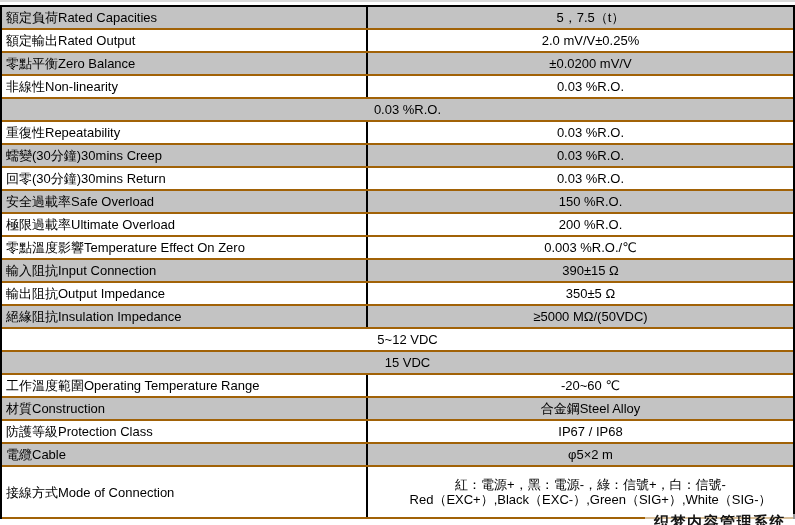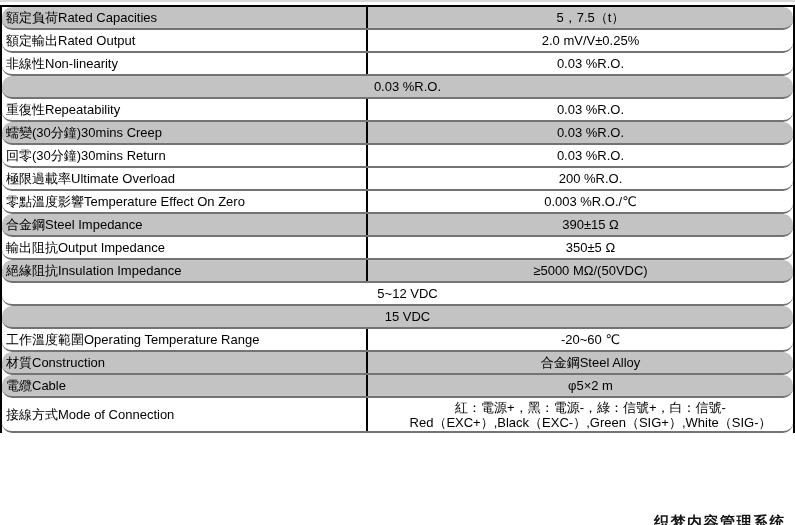--- a/index.html
+++ b/index.html
@@ -18,26 +18,25 @@
   }
   .spec-table {
     width: 795px;
     border-top: 2px solid #000;
     border-left: 2px solid #000;
     border-right: 2px solid #000;
   }
   .row {
     display: flex;
     height: 23px;
-    border-bottom: 2px solid #737373;
+    border-bottom: 2px solid #a16207;
     background: #ffffff;
-    border-radius: 10px;
   }
   .row.shaded { background: #c3c3c3; }
-  .row.connection { height: 35px; }
+  .row.connection { height: 52px; }
   .cell { display: flex; align-items: center; font-size: 13px; line-height: 1; }
   .cell.label {
     width: 366px;
     border-right: 2px solid #000;
     padding-left: 4px;
     white-space: nowrap;
     overflow: hidden;
   }
   .cell.value {
     flex: 1;
@@ -90,49 +89,57 @@
 <div class="spec-table">
 
   <div class="row shaded">
     <div class="cell label">額定負荷Rated Capacities</div>
     <div class="cell value">5，7.5（t）</div>
   </div>
   <div class="row">
     <div class="cell label">額定輸出Rated Output</div>
     <div class="cell value">2.0 mV/V±0.25%</div>
   </div>
+  <div class="row shaded">
+    <div class="cell label">零點平衡Zero Balance</div>
+    <div class="cell value">±0.0200 mV/V</div>
+  </div>
   <div class="row">
     <div class="cell label">非線性Non-linearity</div>
     <div class="cell value">0.03 %R.O.</div>
   </div>
   <div class="row shaded">
     <div class="cell value">0.03 %R.O.</div>
   </div>
   <div class="row">
     <div class="cell label">重復性Repeatability</div>
     <div class="cell value">0.03 %R.O.</div>
   </div>
   <div class="row shaded">
     <div class="cell label">蠕變(30分鐘)30mins Creep</div>
     <div class="cell value">0.03 %R.O.</div>
   </div>
   <div class="row">
     <div class="cell label">回零(30分鐘)30mins Return</div>
     <div class="cell value">0.03 %R.O.</div>
   </div>
+  <div class="row shaded">
+    <div class="cell label">安全過載率Safe Overload</div>
+    <div class="cell value">150 %R.O.</div>
+  </div>
   <div class="row">
     <div class="cell label">極限過載率Ultimate Overload</div>
     <div class="cell value">200 %R.O.</div>
   </div>
   <div class="row">
     <div class="cell label">零點溫度影響Temperature Effect On Zero</div>
     <div class="cell value">0.003 %R.O./℃</div>
   </div>
   <div class="row shaded">
-    <div class="cell label">合金鋼Steel Impedance</div>
+    <div class="cell label">輸入阻抗Input Connection</div>
     <div class="cell value">390±15 Ω</div>
   </div>
   <div class="row">
     <div class="cell label">輸出阻抗Output Impedance</div>
     <div class="cell value">350±5 Ω</div>
   </div>
   <div class="row shaded">
     <div class="cell label">絕緣阻抗Insulation Impedance</div>
     <div class="cell value">≥5000 MΩ/(50VDC)</div>
   </div>
@@ -143,20 +150,24 @@
     <div class="cell value">15 VDC</div>
   </div>
   <div class="row">
     <div class="cell label">工作溫度範圍Operating Temperature Range</div>
     <div class="cell value">-20~60 ℃</div>
   </div>
   <div class="row shaded">
     <div class="cell label">材質Construction</div>
     <div class="cell value">合金鋼Steel Alloy</div>
   </div>
+  <div class="row">
+    <div class="cell label">防護等級Protection Class</div>
+    <div class="cell value">IP67 / IP68</div>
+  </div>
   <div class="row shaded">
     <div class="cell label">電纜Cable</div>
     <div class="cell value">φ5×2 m</div>
   </div>
 
   <div class="row connection">
     <div class="cell label">接線方式Mode of Connection</div>
     <div class="cell value multiline">
       <div class="vline">紅：電源+，黑：電源-，綠：信號+，白：信號-</div>
       <div class="vline">Red（EXC+）,Black（EXC-）,Green（SIG+）,White（SIG-）</div>

